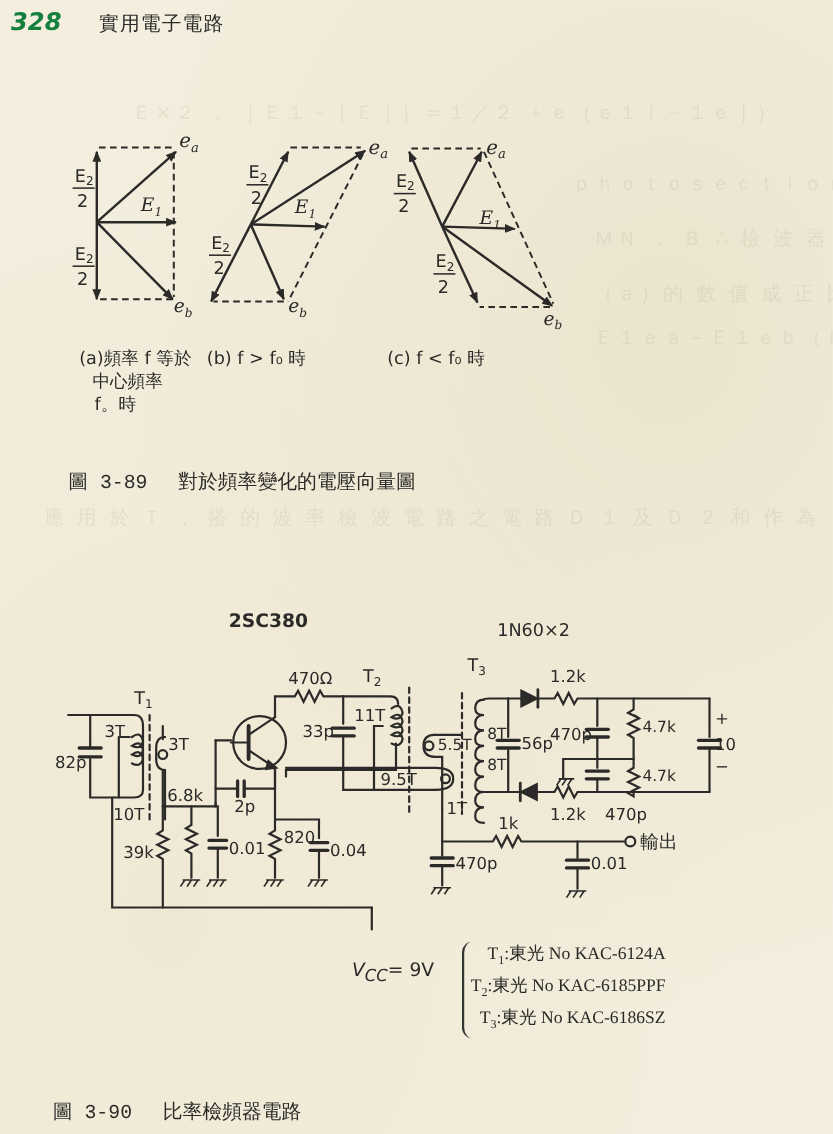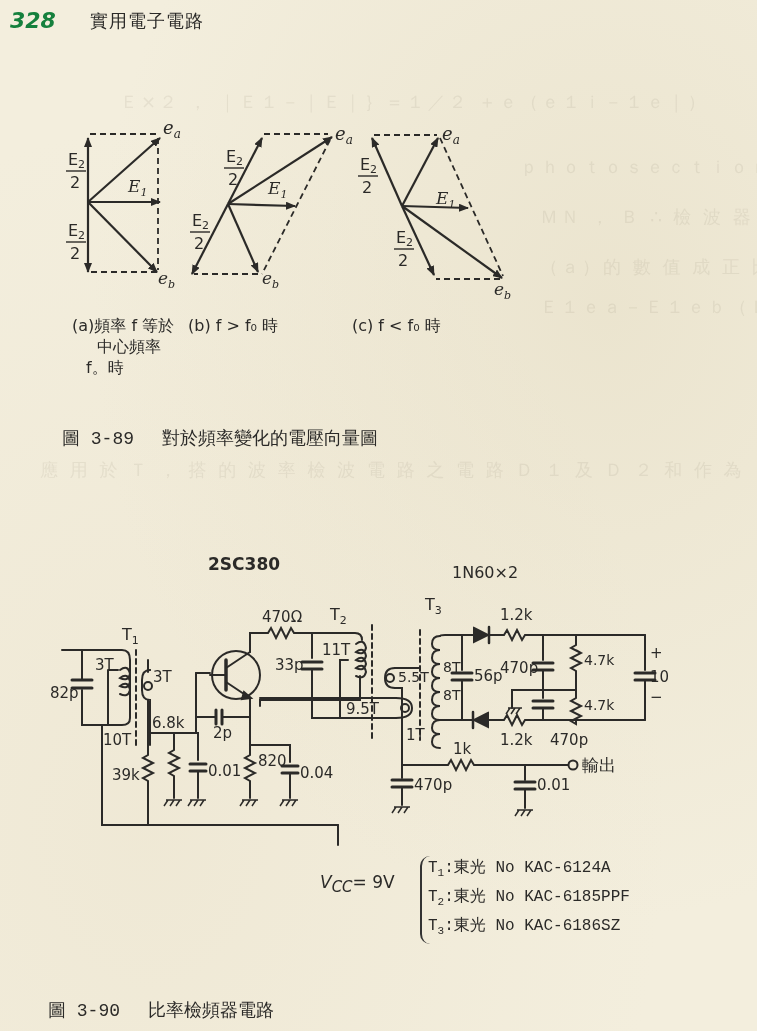--- a/index.html
+++ b/index.html
@@ -14,21 +14,21 @@
   .abs { position:absolute; }
   .page-num { left:10px; top:8px; font-family:"DejaVu Sans", sans-serif; font-weight:bold; font-style:italic; font-size:22px; color:#15803d; }
   .running-head { left:90px; top:9px; font-size:18px; letter-spacing:1px; }
   .ghost { color:rgba(120,110,90,0.10); font-size:18px; white-space:nowrap; font-family:"DejaVu Sans", sans-serif; letter-spacing:3px; }
   .subcap { font-size:16px; line-height:21px; font-family:"DejaVu Sans", sans-serif; }
   .caption { font-size:18px; font-family:Liberation Mono, monospace; }
   .caption .num { margin-right:28px; }
   svg text { font-family:"DejaVu Sans", sans-serif; fill:#2b2a28; }
   .lbl { font-size:15px; }
   .it { font-style:italic; font-family:"DejaVu Serif", serif; }
-  .model-list { left:420px; top:856px; font-family:Liberation Mono, monospace; font-size:16px; line-height:24px; border-left:2px solid #333; border-radius:10px 0 0 10px; padding-left:6px; }
+  .model-list { left:420px; top:856px; font-family:Liberation Serif, serif; font-size:16px; line-height:24px; border-left:2px solid #333; border-radius:10px 0 0 10px; padding-left:6px;text-align:right; }
   .model-list sub { font-size:11px; }
 </style>
 </head>
 <body>
 
 <div class="abs ghost" style="left:120px;top:90px;">Ｅ×２ ， ｜Ｅ１－｜Ｅ｜｝＝１／２ ＋ｅ（ｅ１ｉ－１ｅ｜）</div>
 <div class="abs ghost" style="left:520px;top:155px;">ｐｈｏｔｏｓｅｃｔｉｏｎ ＿＿＿</div>
 <div class="abs ghost" style="left:540px;top:205px;">ＭＮ ， Ｂ ∴ 檢 波 器 的 負</div>
 <div class="abs ghost" style="left:540px;top:255px;">（ａ）的 數 值 成 正 比 ．</div>
 <div class="abs ghost" style="left:540px;top:295px;">Ｅ１ｅａ－Ｅ１ｅｂ（Ｌ）</div>
@@ -105,21 +105,21 @@
     <line x1="358" y1="176" x2="378" y2="176" stroke="#2b2a28" stroke-width="1.4"></line>
     <text x="362" y="193" font-size="16">2</text>
     <text x="396" y="243" font-size="16"><tspan>E</tspan><tspan font-size="11" dy="3">2</tspan></text>
     <line x1="394" y1="249" x2="414" y2="249" stroke="#2b2a28" stroke-width="1.4"></line>
     <text x="398" y="266" font-size="16">2</text>
   </g>
 </svg>
 
 <div class="abs subcap" style="left:72px;top:315px;">
   <div>(a)頻率 f 等於</div>
-  <div style="padding-left:12px;text-align:center;">中心頻率</div>
+  <div style="padding-left:12px;">中心頻率</div>
   <div style="padding-left:14px;">f。時</div>
 </div>
 <div class="abs subcap" style="left:174px;top:315px;margin-left:14px;">(b) f &gt; f₀ 時</div>
 <div class="abs subcap" style="left:352px;top:315px;">(c) f &lt; f₀  時</div>
 
 <div class="abs caption" style="left:62px;top:426px;">
   <span class="num">圖 3-89</span><span>對於頻率變化的電壓向量圖</span>
 </div>
 
 <svg class="abs" style="left:0;top:540px;" width="757" height="320">

